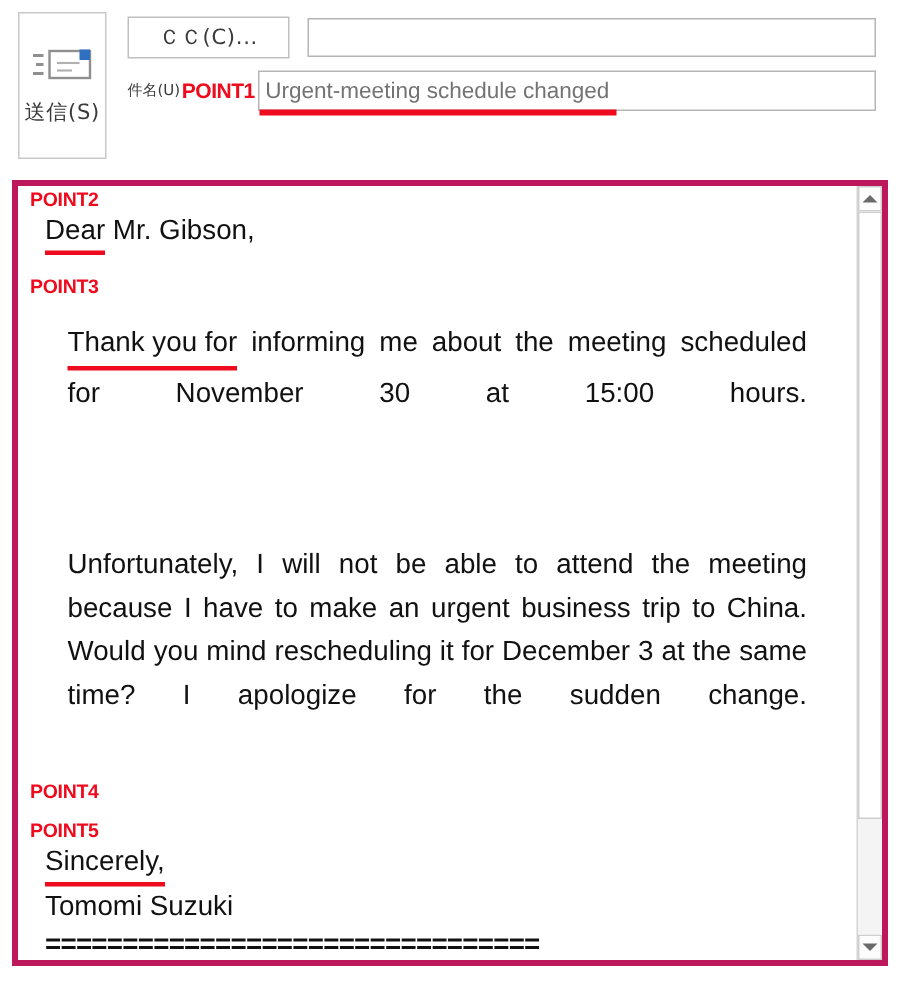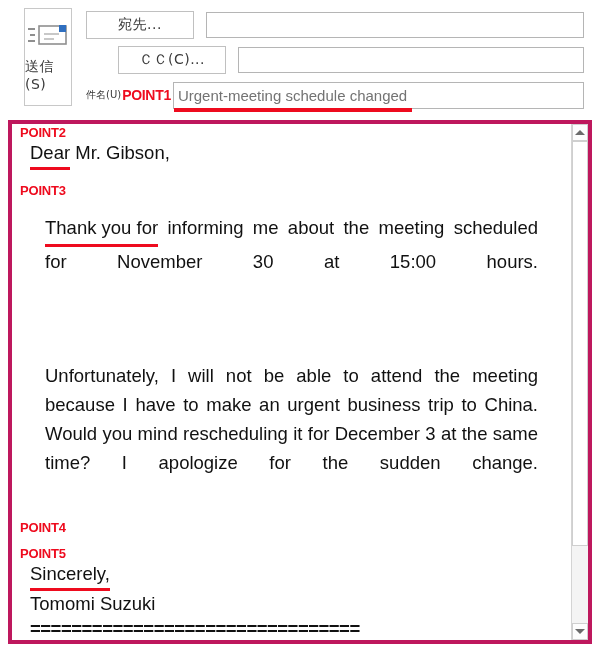--- a/index.html
+++ b/index.html
@@ -19,31 +19,31 @@
   .compose-header {
     position: relative;
     height: 118px;
     box-sizing: border-box;
     padding: 8px 8px 0 8px;
     display: flex;
     align-items: flex-start;
   }
 
   .send-button {
-    width: 48px;
+    width: 59px;
     height: 98px;
     box-sizing: border-box;
     border: 1px solid #c8c8c8;
     background: #ffffff;
     display: flex;
     flex-direction: column;
     align-items: center;
     justify-content: center;
     gap: 10px;
-    margin-left: 16px;
+    margin-left: 4px;
     cursor: pointer;
   }
   .send-icon {
     width: 40px;
     height: 26px;
     position: relative;
   }
   .send-label {
     font-size: 14px;
     color: #3a3a3a;
@@ -297,24 +297,20 @@
         <line x1="16" y1="12" x2="31" y2="12" stroke="#b0b0b0" stroke-width="1.4"></line>
         <line x1="16" y1="17" x2="26" y2="17" stroke="#b0b0b0" stroke-width="1.4"></line>
         <rect x="31" y="3" width="7" height="7" fill="#2f6fc0"></rect>
       </svg>
     </span>
     <span class="send-label">送信(S)</span>
   </div>
 
   <div class="fields">
 
-    <div class="field-row">
-      <div class="addr-button">宛先...</div>
-      <input class="addr-input" type="text" value="" style="">
-    </div>
 
     <div class="field-row">
       <div class="addr-button">ＣＣ(C)...</div>
       <input class="addr-input" type="text" value="" style="">
     </div>
 
     <div class="subject-row">
       <span class="subject-label">件名(U)</span>
       <span class="point-inline">POINT1</span>
       <span class="subject-wrap">

